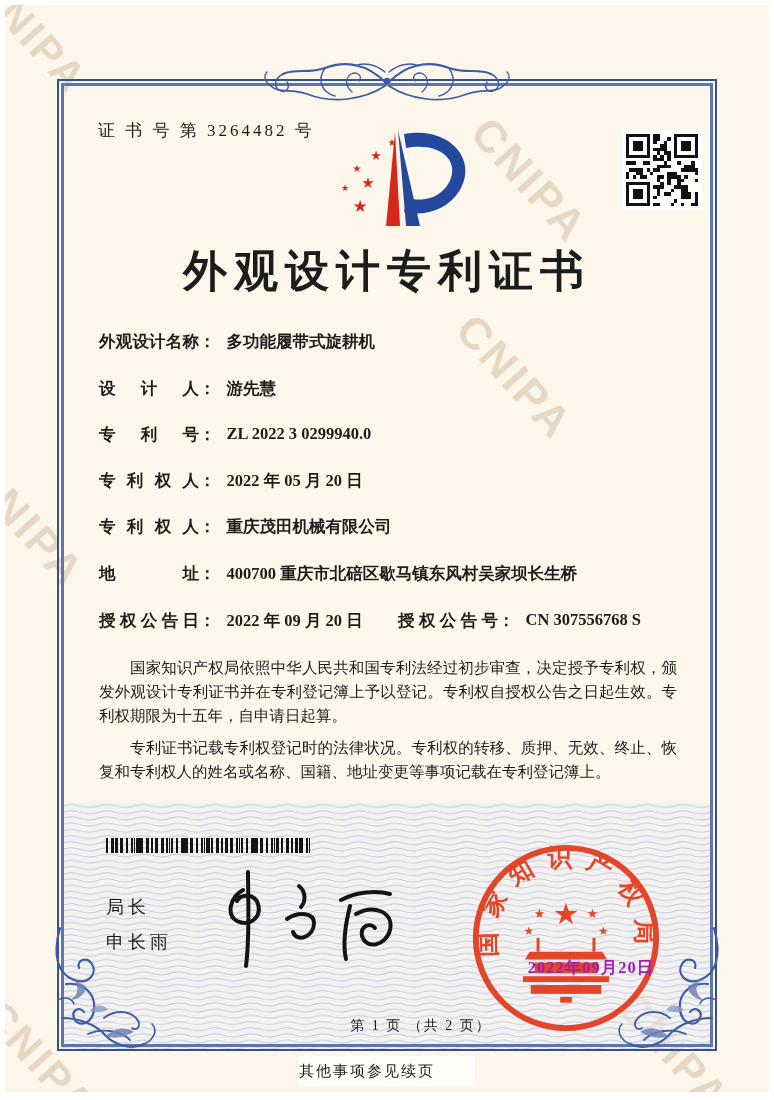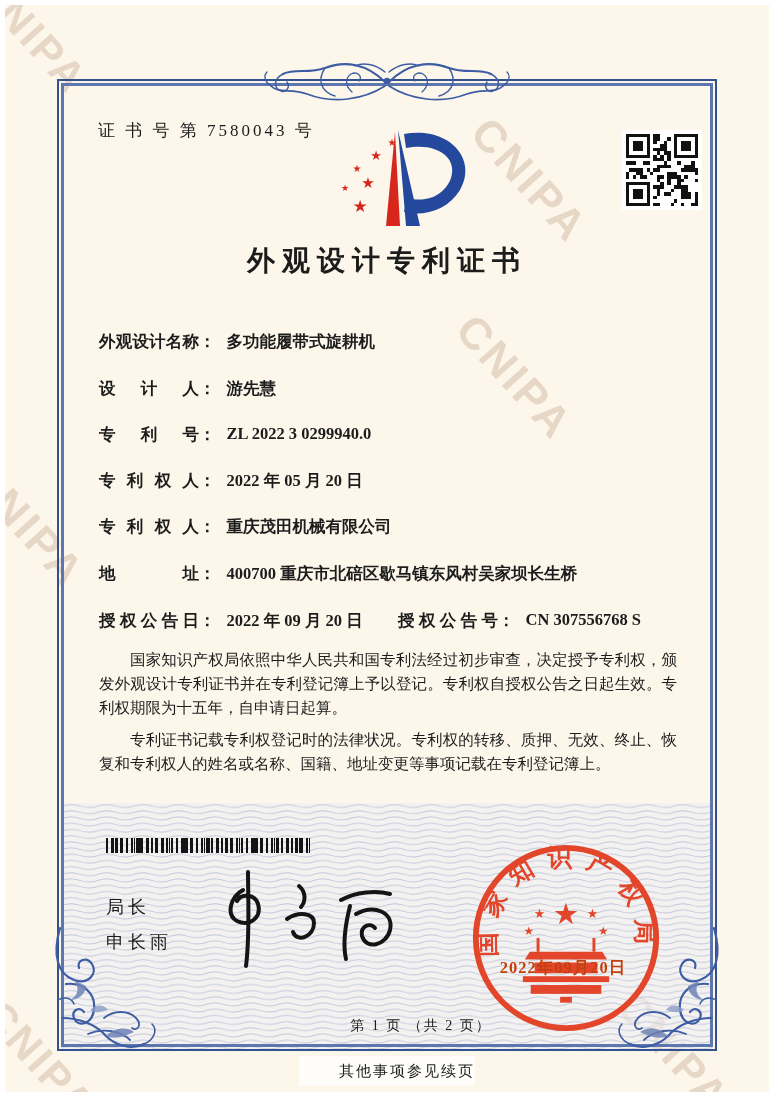--- a/index.html
+++ b/index.html
@@ -15,48 +15,48 @@
   .frame::after{content:"";position:absolute;inset:2px;border:3px solid #5d77ae;}
   .waveband{position:absolute;left:62px;top:803px;z-index:2;}
   .topOrn{position:absolute;left:217px;top:52px;z-index:5;}
   .cornL{position:absolute;left:44px;top:922px;z-index:6;}
   .cornR{position:absolute;left:595px;top:922px;z-index:6;transform:scaleX(-1);}
   
   .certno{position:absolute;left:98px;top:119px;font-size:17px;letter-spacing:3px;z-index:7;}
   .logo{position:absolute;left:330px;top:124px;z-index:7;}
   .qrbox{position:absolute;left:622px;top:130px;width:80px;height:80px;background:#fff;z-index:7;}
   .qrbox svg{position:absolute;left:4px;top:4px;}
-  .title{position:absolute;left:57px;top:242px;width:660px;text-align:center;font-size:28px;
+  .title{position:absolute;left:57px;top:242px;width:660px;text-align:center;font-size:44px;
          font-weight:bold;letter-spacing:7px;z-index:7;}
   
   .row{position:absolute;left:99px;display:flex;font-size:16.5px;z-index:7;white-space:nowrap;font-weight:bold;}
   .flabel{display:inline-block;width:100px;text-align:justify;text-align-last:justify;flex:none;}
   .colon{flex:none;margin-right:11px;}
   
   .paras{position:absolute;left:99px;top:648px;width:578px;z-index:7;}
-  .paras p{margin:0 0 9px 0;font-size:15.5px;line-height:23.8px;text-align:justify;text-indent:2em;}
+  .paras p{margin:8px 0 9px 0;font-size:15.5px;line-height:23.8px;text-align:justify;text-indent:2em;}
   
   .barcode{position:absolute;left:106px;top:838px;width:205px;height:15px;z-index:7;
     background:
       repeating-linear-gradient(90deg,#141414 0 2px,rgba(0,0,0,0) 2px 5px),
       repeating-linear-gradient(90deg,#141414 0 1px,rgba(0,0,0,0) 1px 7px),
       repeating-linear-gradient(90deg,rgba(0,0,0,0) 0 9px,#141414 9px 12px,rgba(0,0,0,0) 12px 23px);}
   
   .signerTitle{position:absolute;left:106px;top:895px;font-size:18px;letter-spacing:4px;z-index:8;}
   .signerName{position:absolute;left:106px;top:930px;font-size:18px;letter-spacing:4px;z-index:8;}
   .sig{position:absolute;left:213px;top:866px;z-index:8;}
   
   .seal{position:absolute;left:468px;top:840px;z-index:8;opacity:0.93;}
-  .sealDate{position:absolute;left:462px;top:957px;width:202px;text-align:center;font-size:16.5px;
-            letter-spacing:1px;color:#c2410c;z-index:9;font-weight:bold;}
+  .sealDate{position:absolute;left:490px;top:957px;width:202px;text-align:center;font-size:16.5px;
+            letter-spacing:1px;color:#a21caf;z-index:9;font-weight:bold;}
   
   .pageinfo{position:absolute;left:57px;top:1017px;width:728px;text-align:center;font-size:14px;
             letter-spacing:2px;z-index:7;}
   .contbox{position:absolute;left:299px;top:1056px;width:176px;height:30px;line-height:30px;background:#fefdf9;
-           text-align:right;font-size:15px;letter-spacing:2px;z-index:41;}
+           text-align:left;font-size:15px;letter-spacing:2px;z-index:41;}
 </style>
 </head>
 <body>
 
 <div class="page">
 
   <div class="edge" style="left:0;top:0;width:774px;height:5px"></div>
   <div class="edge" style="left:0;top:1092px;width:774px;height:8px"></div>
   <div class="edge" style="left:0;top:0;width:5px;height:1100px"></div>
   <div class="edge" style="left:769px;top:0;width:5px;height:1100px"></div>
@@ -119,21 +119,21 @@
       <path d="M44,112 C58,106 76,108 86,118" stroke-width="1.8"></path>
       <path d="M60,96 C70,88 84,88 92,96 C98,102 94,110 88,106" stroke-width="1.8"></path>
       <path d="M100,122 C110,118 114,108 108,102" stroke-width="1.6"></path>
       <path d="M14,78 C20,74 28,76 30,82" stroke-width="1.5"></path>
     </g>
     <path d="M30,58 C36,66 34,74 26,78 C34,78 42,72 42,64 Z" fill="#6e83b5" opacity="0.85"></path>
     <path d="M62,114 C70,106 82,104 90,110 C82,114 72,118 62,114 Z" fill="#6e83b5" opacity="0.85"></path>
     <path d="M46,88 C52,82 60,82 64,88 C58,90 52,92 46,88 Z" fill="#8a9cc4" opacity="0.8"></path>
   </svg>
 
-  <div class="certno">证 书 号 第 7580043 号</div>
+  <div class="certno">证 书 号 第 3264482 号</div>
 
   <svg class="logo" width="152" height="108" viewBox="0 0 152 108">
     <g fill="#d7271d" font-family="'DejaVu Sans',sans-serif" text-anchor="middle">
       <text x="62" y="22" font-size="10">★</text>
       <text x="46" y="36" font-size="13">★</text>
       <text x="27" y="48" font-size="10">★</text>
       <text x="38" y="64" font-size="15">★</text>
       <text x="15" y="67" font-size="9">★</text>
       <text x="30" y="88" font-size="17">★</text>
     </g>

